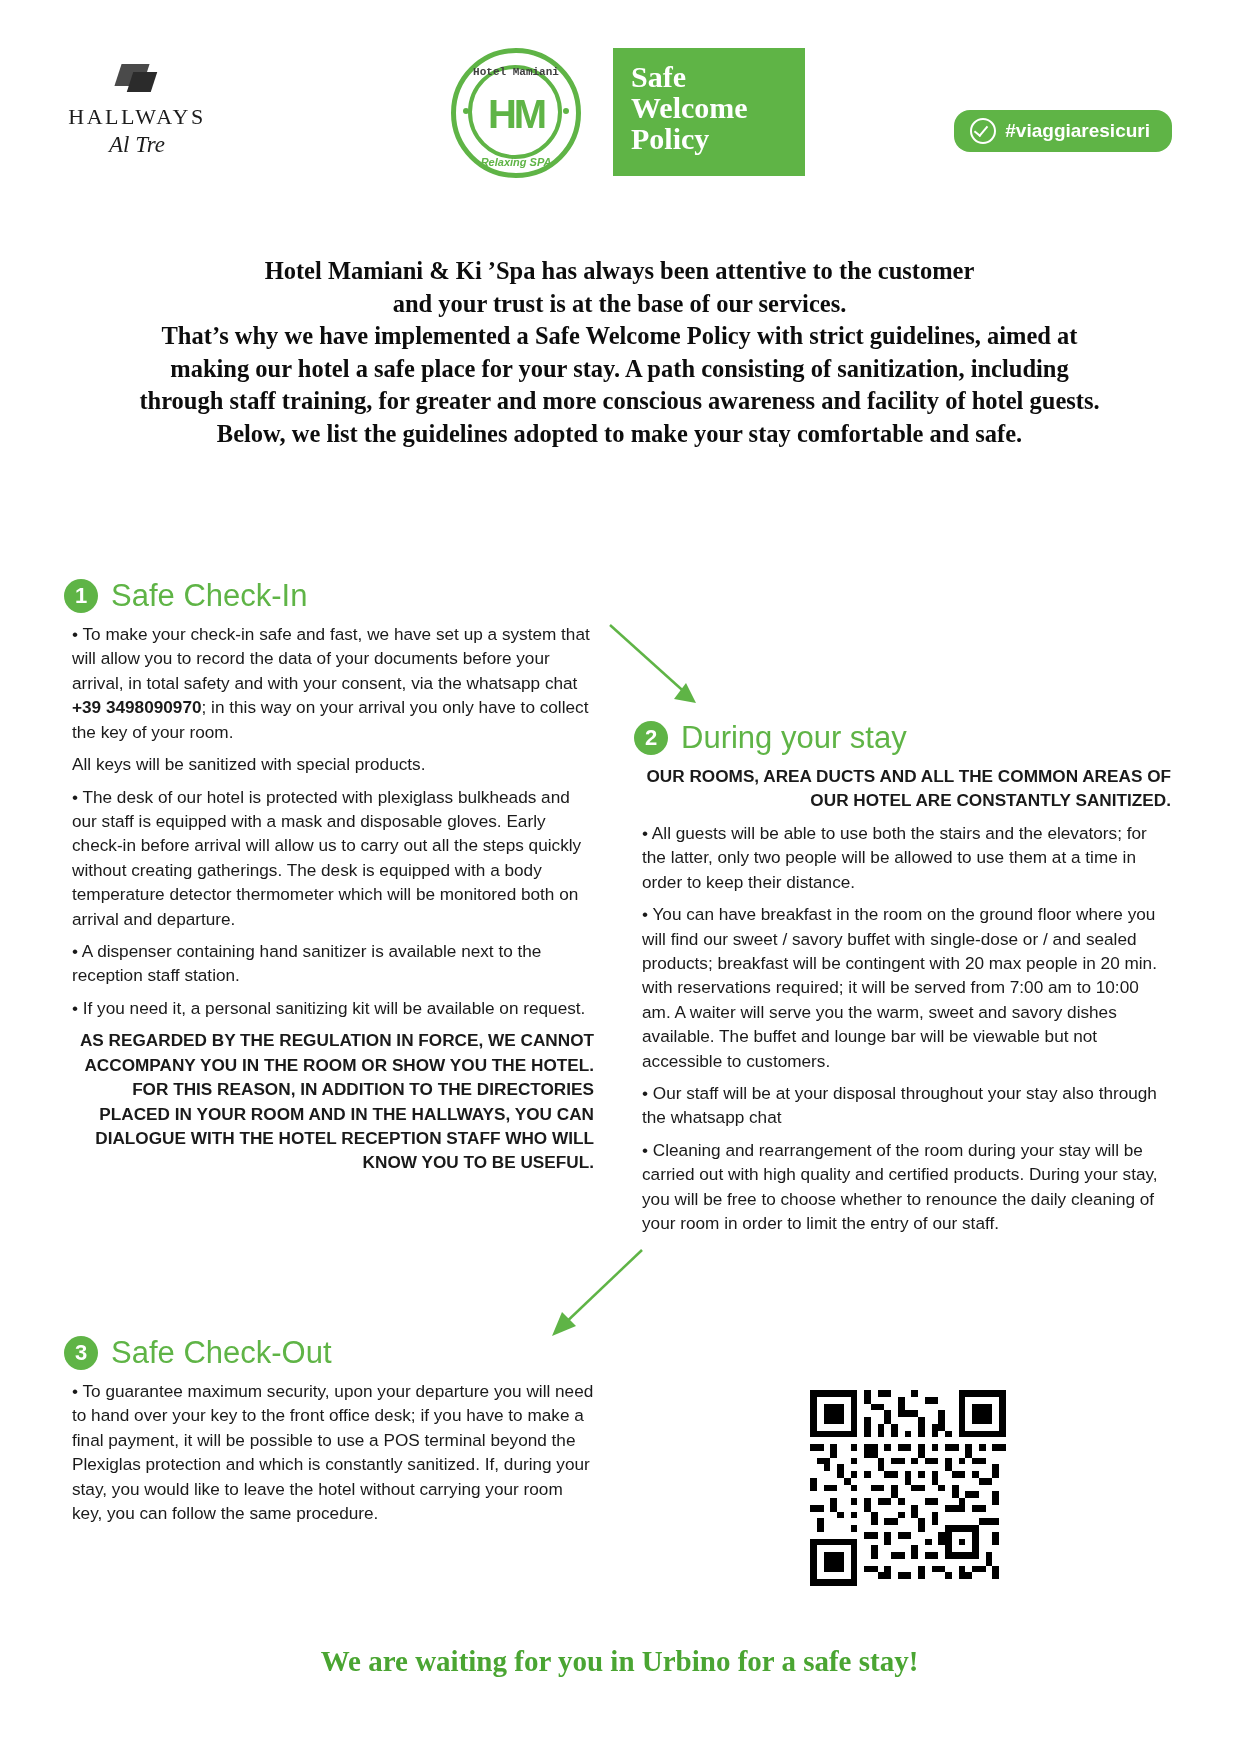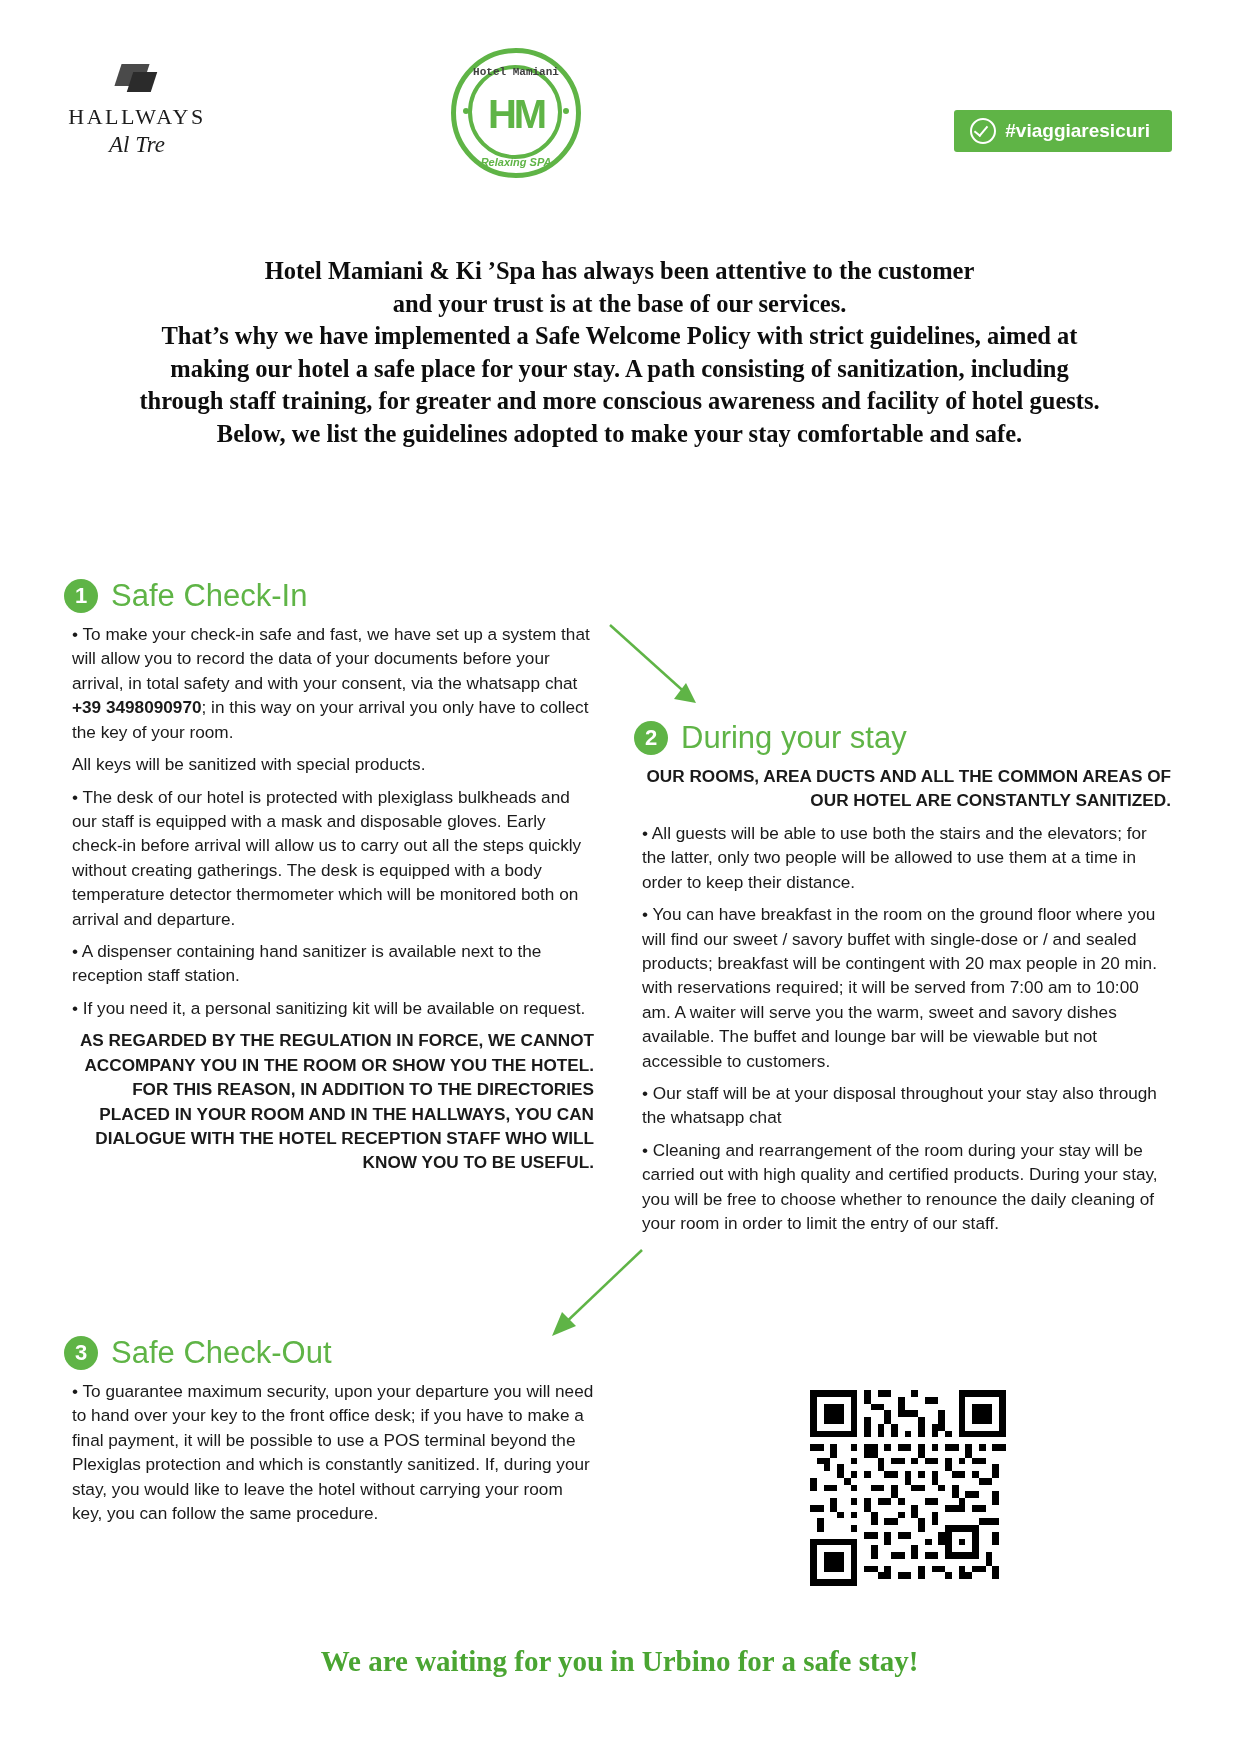--- a/index.html
+++ b/index.html
@@ -132,21 +132,21 @@
     padding: 14px 0 0 18px;
     box-sizing: border-box;
   }
 
   .viaggia-box {
     position: absolute;
     right: 67px;
     top: 110px;
     background: #5fb446;
     color: #ffffff;
-    border-radius: 3px;
+    border-radius: 16px;
     height: 42px;
     display: flex;
     align-items: center;
     padding: 0 22px 0 16px;
     font-weight: bold;
     font-size: 19px;
     font-family: "Liberation Sans", sans-serif;
   }
   .viaggia-icon {
     width: 22px; height: 22px;
@@ -279,20 +279,25 @@
   <div class="hm-badge">
     <div class="hm-ring"></div>
     <div class="hm-inner-ring"></div>
     <div class="hm-dot-l"></div>
     <div class="hm-dot-r"></div>
     <div class="hm-top-text">Hotel Mamiani</div>
     <div class="hm-letters">HM</div>
     <div class="hm-bottom-text">Relaxing SPA</div>
   </div>
 
+  <div class="swp-box">
+    <div>Safe</div>
+    <div>Welcome</div>
+    <div>Policy</div>
+  </div>
 
   <div class="viaggia-box">
     <span class="viaggia-icon"></span>
     <span>#viaggiaresicuri</span>
   </div>
 </div>
 
 <div class="intro">
   <div>Hotel Mamiani &amp; Ki ’Spa has always been attentive to the customer</div>
   <div>and your trust is at the base of our services.</div>

